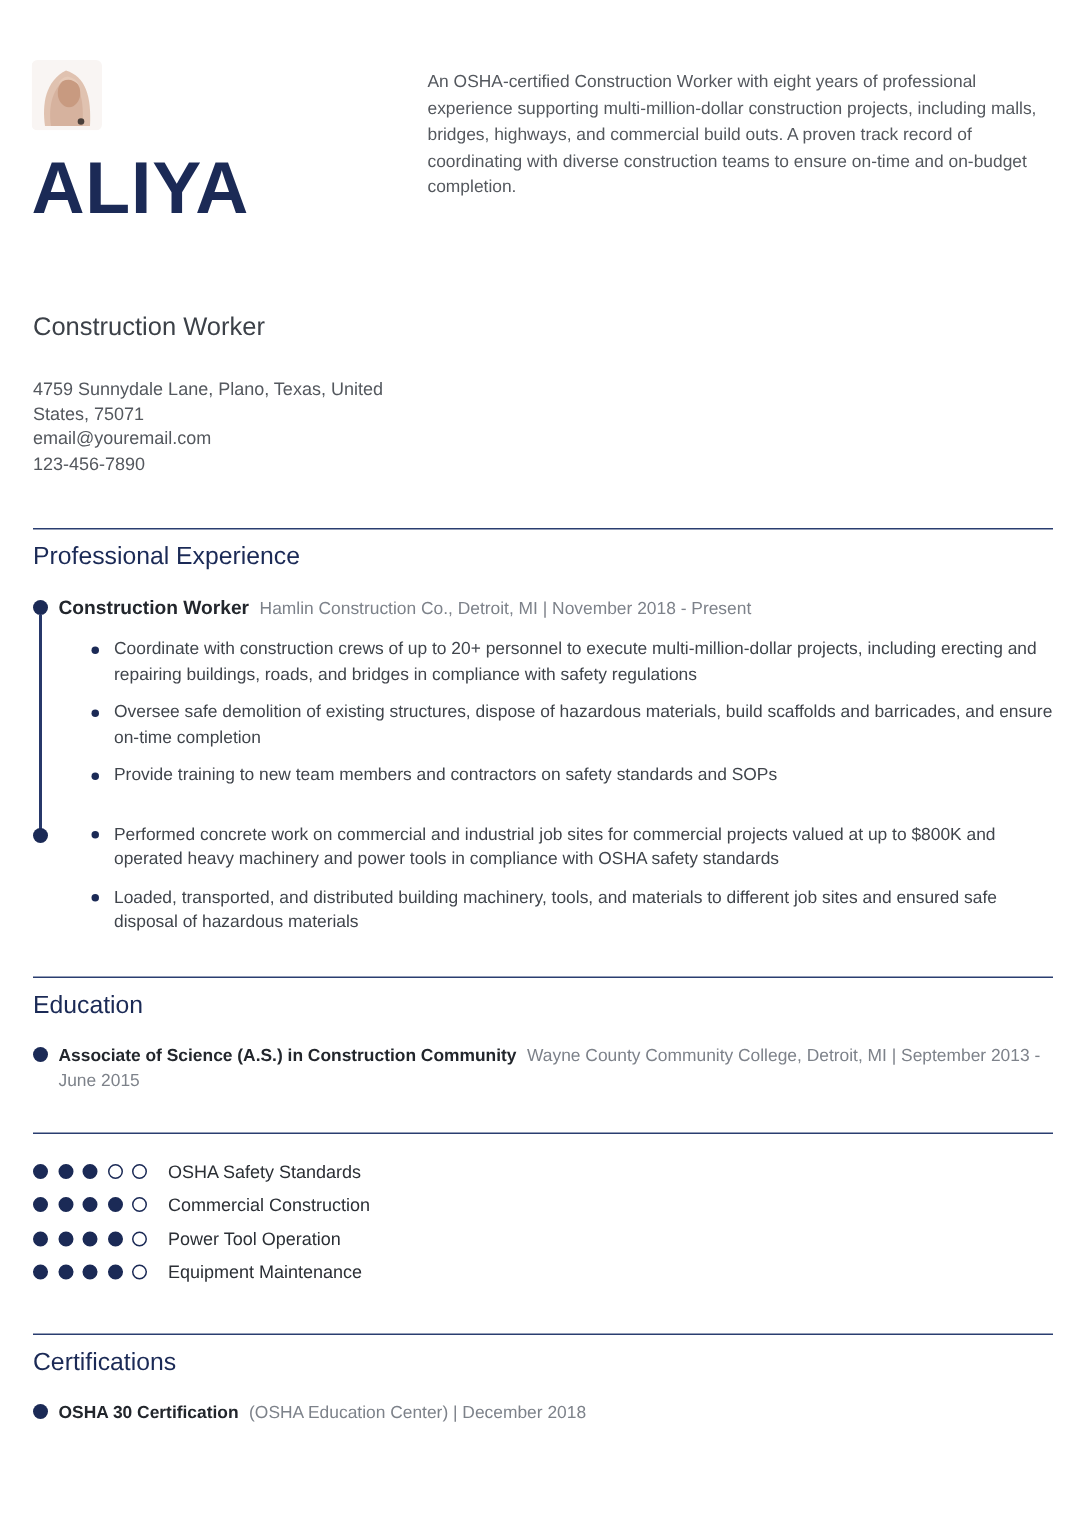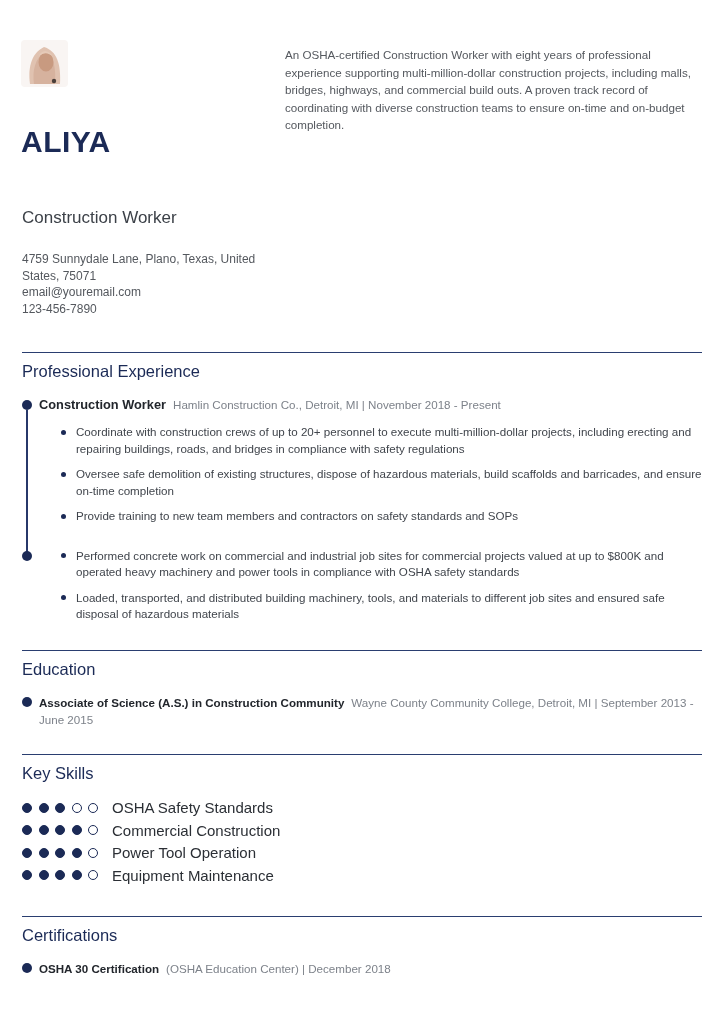--- a/index.html
+++ b/index.html
@@ -8,22 +8,22 @@
     position:relative; width:724px; height:1024px; background:#ffffff;
     font-family:"Liberation Sans", sans-serif; overflow:hidden; margin:0 auto;
   }
   
   .avatar { position:absolute; left:21px; top:40px; width:47px; height:47px; border-radius:4px; overflow:hidden; }
   .summary {
     position:absolute; left:285px; top:46px; width:420px;
     font-size:11.6px; line-height:17.5px; color:#54585e;
   }
   .name {
-    position:absolute; left:21px; top:116px;
-    font-size:30px; line-height:52px; font-weight:bold; letter-spacing:0.5px;
+    position:absolute; left:21px; top:100px;
+    font-size:49px; line-height:52px; font-weight:bold; letter-spacing:0.5px;
     color:#1b2a56;
   }
   .subtitle {
     position:absolute; left:22px; top:208px;
     font-size:17px; color:#3c4148;
   }
   .contact {
     position:absolute; left:22px; top:251px;
     font-size:12px; line-height:16.5px; color:#54585e;
   }
@@ -62,21 +62,21 @@
   
   .rule.r2 { margin-top:27px; }
   .rule.r3 { margin-top:26px; }
   .rule.r4 { margin-top:29px; }
   
   .skills { margin-top:14px; }
   .skill-row { display:flex; align-items:center; height:22.5px; }
   .dots { display:flex; gap:6.5px; width:90px; align-items:center; }
   .dot { width:10px; height:10px; border-radius:50%; border:1.6px solid #1b2a56; }
   .dot.filled { background:#1b2a56; }
-  .skill-label { font-size:15px; color:#2b2f35; }
+  .skill-label { font-size:12px; color:#2b2f35; }
 </style>
 </head>
 <body>
 
 <div class="page">
 
   <div class="avatar">
     <svg width="47" height="47" viewBox="0 0 47 47">
       <rect width="47" height="47" fill="#f9f5f3"></rect>
       <path d="M9 44 C7 30 9 14 23 7 C36 11 40 24 39 44 Z" fill="#e0c2b0"></path>
@@ -127,21 +127,20 @@
       </div>
     </div>
 
     <hr class="rule r2">
     <h2 class="section-title">Education</h2>
     <div class="entry">
       <span class="entry-title">Associate of Science (A.S.) in Construction Community</span><span class="entry-meta">Wayne County Community College, Detroit, MI | September 2013 - June 2015</span>
     </div>
 
     <hr class="rule r3">
-    <h2 class="section-title">Key Skills</h2>
     <div class="skills">
       <div class="skill-row">
         <div class="dots">
             <span class="dot filled"></span>
             <span class="dot filled"></span>
             <span class="dot filled"></span>
             <span class="dot"></span>
             <span class="dot"></span>
           </div>
         <span class="skill-label">OSHA Safety Standards</span>

